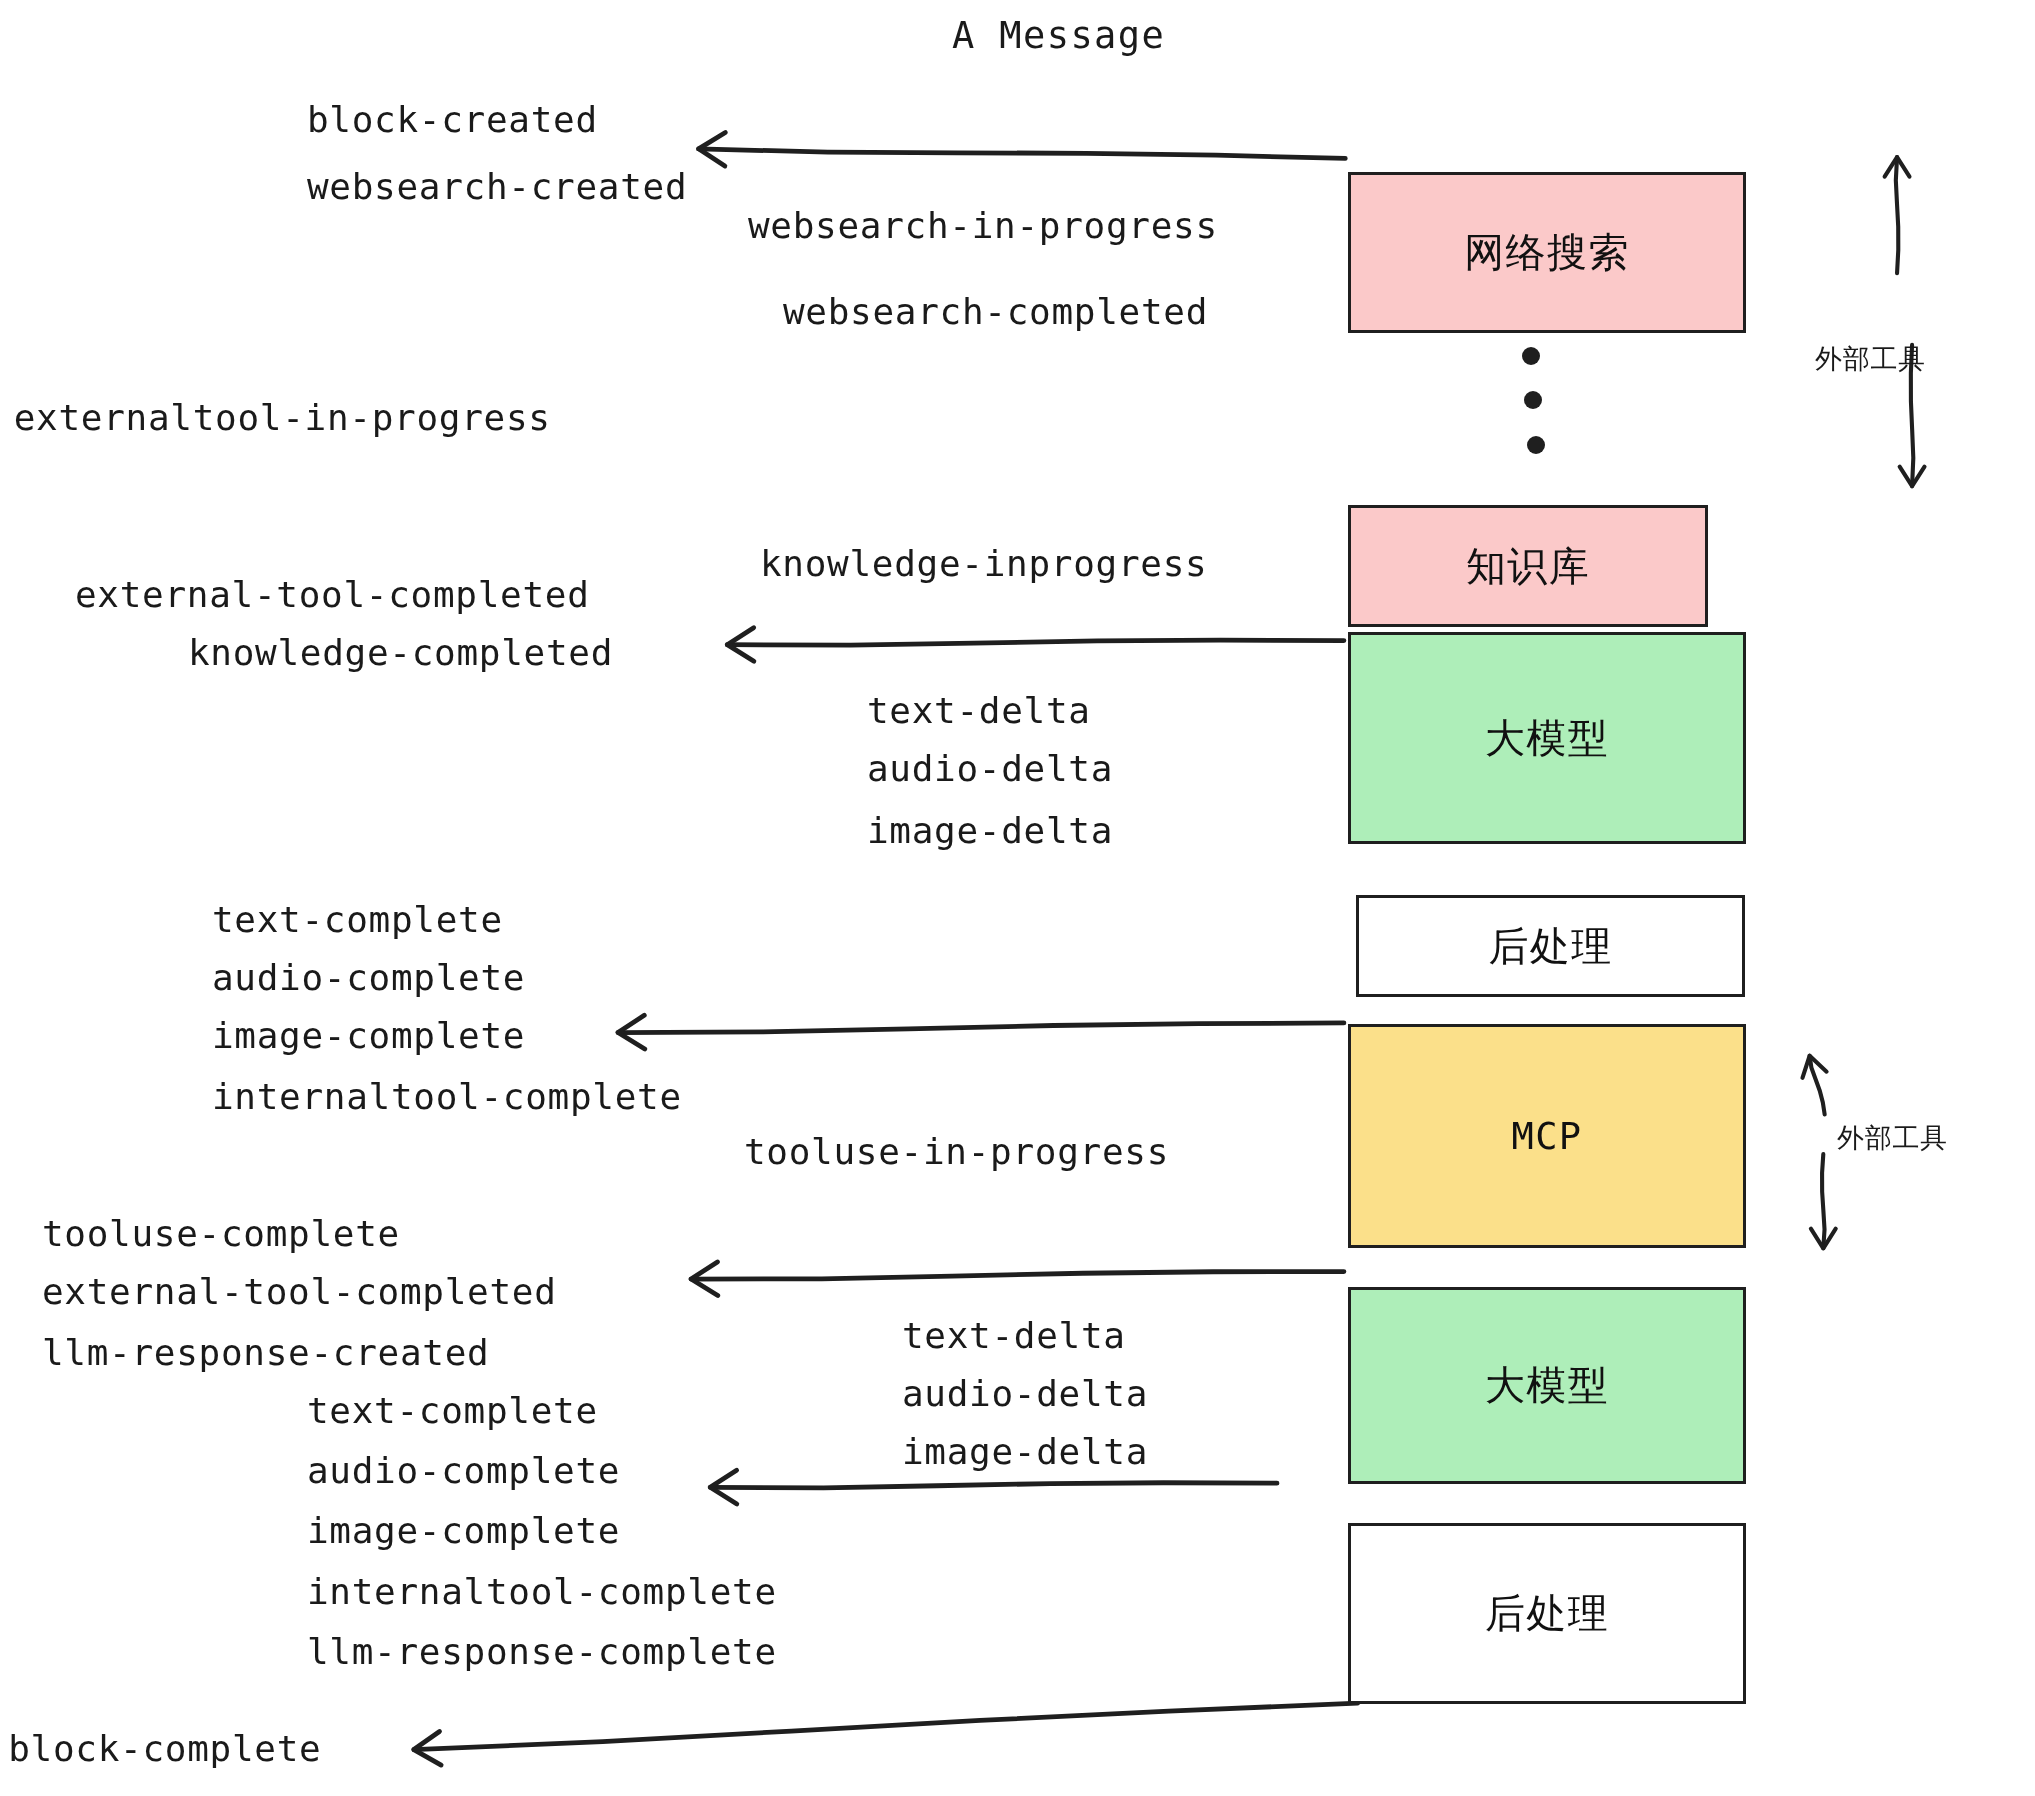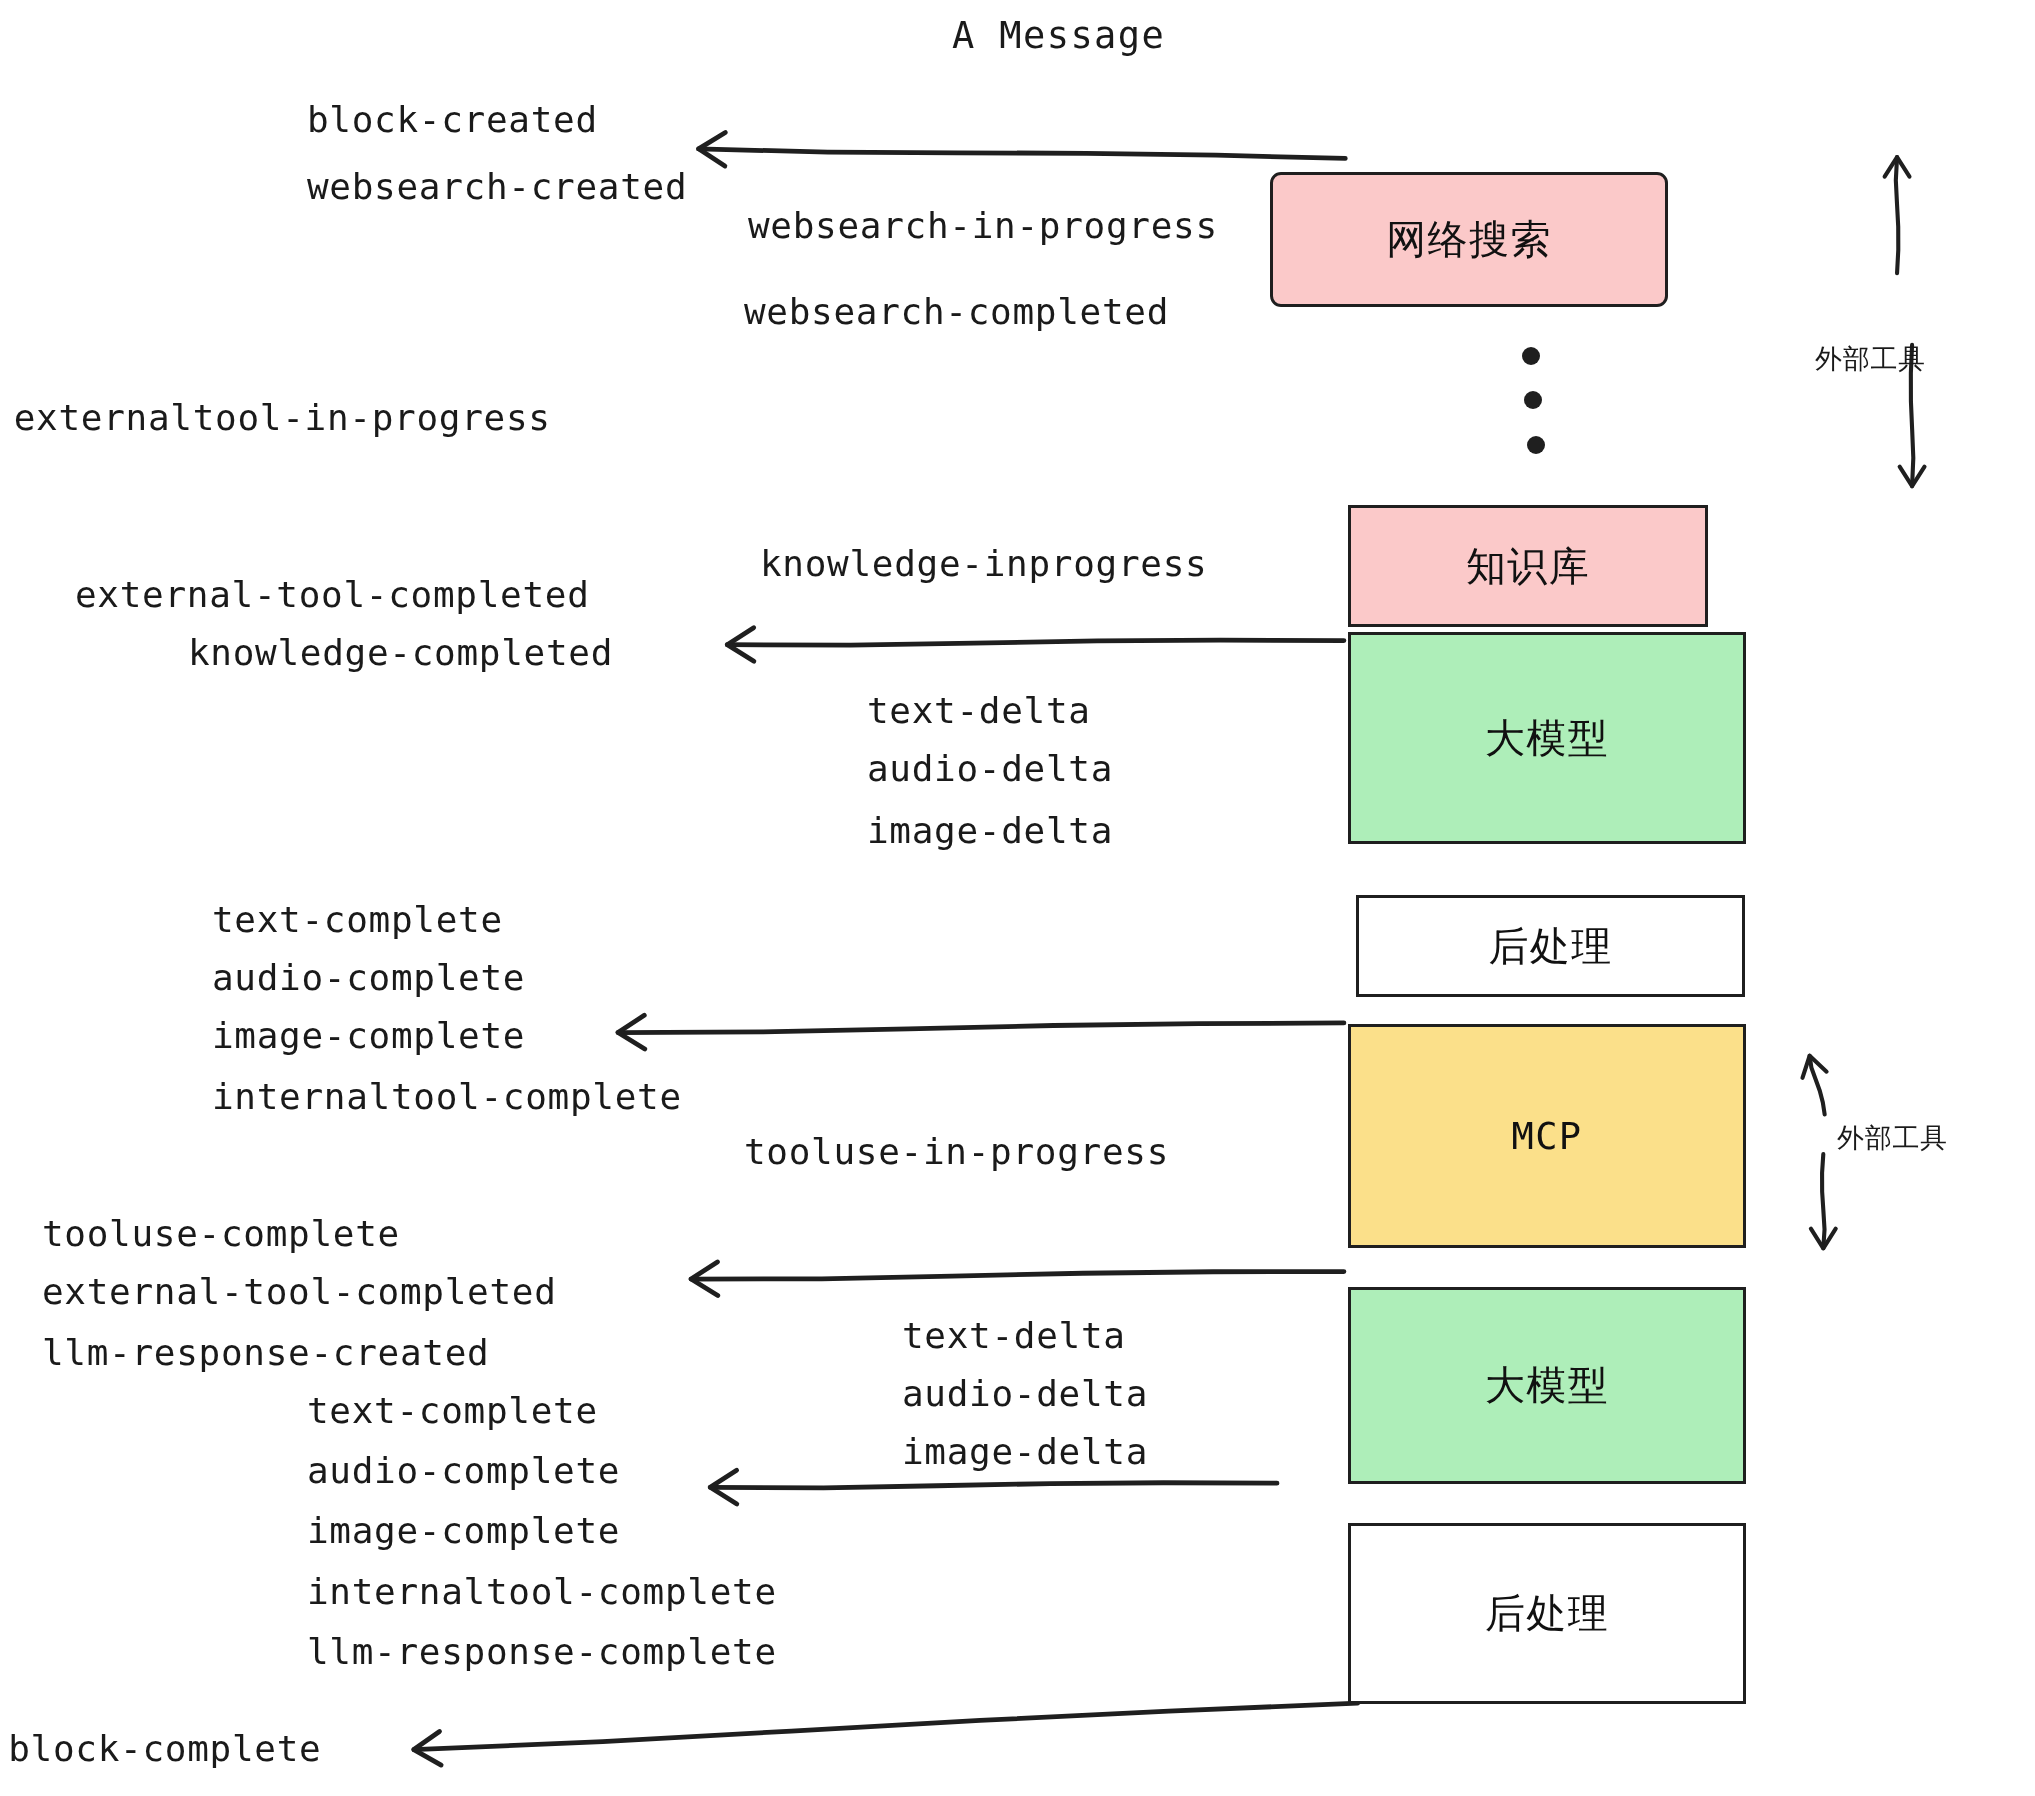--- a/index.html
+++ b/index.html
@@ -109,33 +109,33 @@
         <path d="M 2672.0 1632.0 L 2669.3 1614.4 L 2664.8 1597.2 L 2658.7 1580.4 L 2652.6 1563.6 L 2650.0 1546.0" fill="none" stroke="#1f1f1f" stroke-width="6" stroke-linecap="round"></path>
         <path d="M 2674.8 1569.3 L 2650.0 1546.0 L 2639.5 1578.3" fill="none" stroke="#1f1f1f" stroke-width="6" stroke-linecap="round" stroke-linejoin="round"></path>
       </g>
       <g>
         <path d="M 2670.0 1690.0 L 2668.2 1717.6 L 2668.3 1745.2 L 2670.1 1772.8 L 2671.8 1800.4 L 2670.0 1828.0" fill="none" stroke="#1f1f1f" stroke-width="6" stroke-linecap="round"></path>
         <path d="M 2651.8 1799.3 L 2670.0 1828.0 L 2688.2 1799.3" fill="none" stroke="#1f1f1f" stroke-width="6" stroke-linecap="round" stroke-linejoin="round"></path>
       </g>
     </svg>
 
   <div id="nodes-layer">
-      <div class="node" style="left: 1270px; top: 172px; width: 398px; height: 135px; background: rgb(251, 201, 201); border-color: rgb(31, 31, 31); border-radius: 11px;">网络搜索</div>
+      <div class="node" style="left: 1348px; top: 172px; width: 398px; height: 161px; background: rgb(251, 201, 201); border-color: rgb(31, 31, 31);">网络搜索</div>
       <div class="node" style="left: 1348px; top: 505px; width: 360px; height: 122px; background: rgb(251, 201, 201); border-color: rgb(31, 31, 31);">知识库</div>
       <div class="node" style="left: 1348px; top: 632px; width: 398px; height: 212px; background: rgb(174, 238, 185); border-color: rgb(31, 31, 31);">大模型</div>
       <div class="node" style="left: 1356px; top: 895px; width: 389px; height: 102px; background: rgb(255, 255, 255); border-color: rgb(31, 31, 31);">后处理</div>
       <div class="node mcp" style="left: 1348px; top: 1024px; width: 398px; height: 224px; background: rgb(251, 224, 138); border-color: rgb(31, 31, 31);">MCP</div>
       <div class="node" style="left: 1348px; top: 1287px; width: 398px; height: 197px; background: rgb(174, 238, 185); border-color: rgb(31, 31, 31);">大模型</div>
       <div class="node" style="left: 1348px; top: 1523px; width: 398px; height: 181px; background: rgb(255, 255, 255); border-color: rgb(31, 31, 31);">后处理</div>
     </div>
   <div id="events-layer">
       <div class="evt" style="left: 307px; top: 102px;">block-created</div>
       <div class="evt" style="left: 307px; top: 169px;">websearch-created</div>
       <div class="evt" style="left: 748px; top: 208px; text-align: center;">websearch-in-progress</div>
-      <div class="evt" style="left: 744px; top: 294px; text-align: center;">websearch-completed</div>
+      <div class="evt" style="left: 783px; top: 294px; text-align: center;">websearch-completed</div>
       <div class="evt" style="left: 13.7px; top: 400px;">externaltool-in-progress</div>
       <div class="evt" style="left: 760px; top: 546px;">knowledge-inprogress</div>
       <div class="evt" style="left: 75px; top: 577px;">external-tool-completed</div>
       <div class="evt" style="left: 188px; top: 635px;">knowledge-completed</div>
       <div class="evt" style="left: 867px; top: 693px;">text-delta</div>
       <div class="evt" style="left: 867px; top: 751px;">audio-delta</div>
       <div class="evt" style="left: 867px; top: 813px;">image-delta</div>
       <div class="evt" style="left: 212px; top: 902px;">text-complete</div>
       <div class="evt" style="left: 212px; top: 960px;">audio-complete</div>
       <div class="evt" style="left: 212px; top: 1018px;">image-complete</div>

